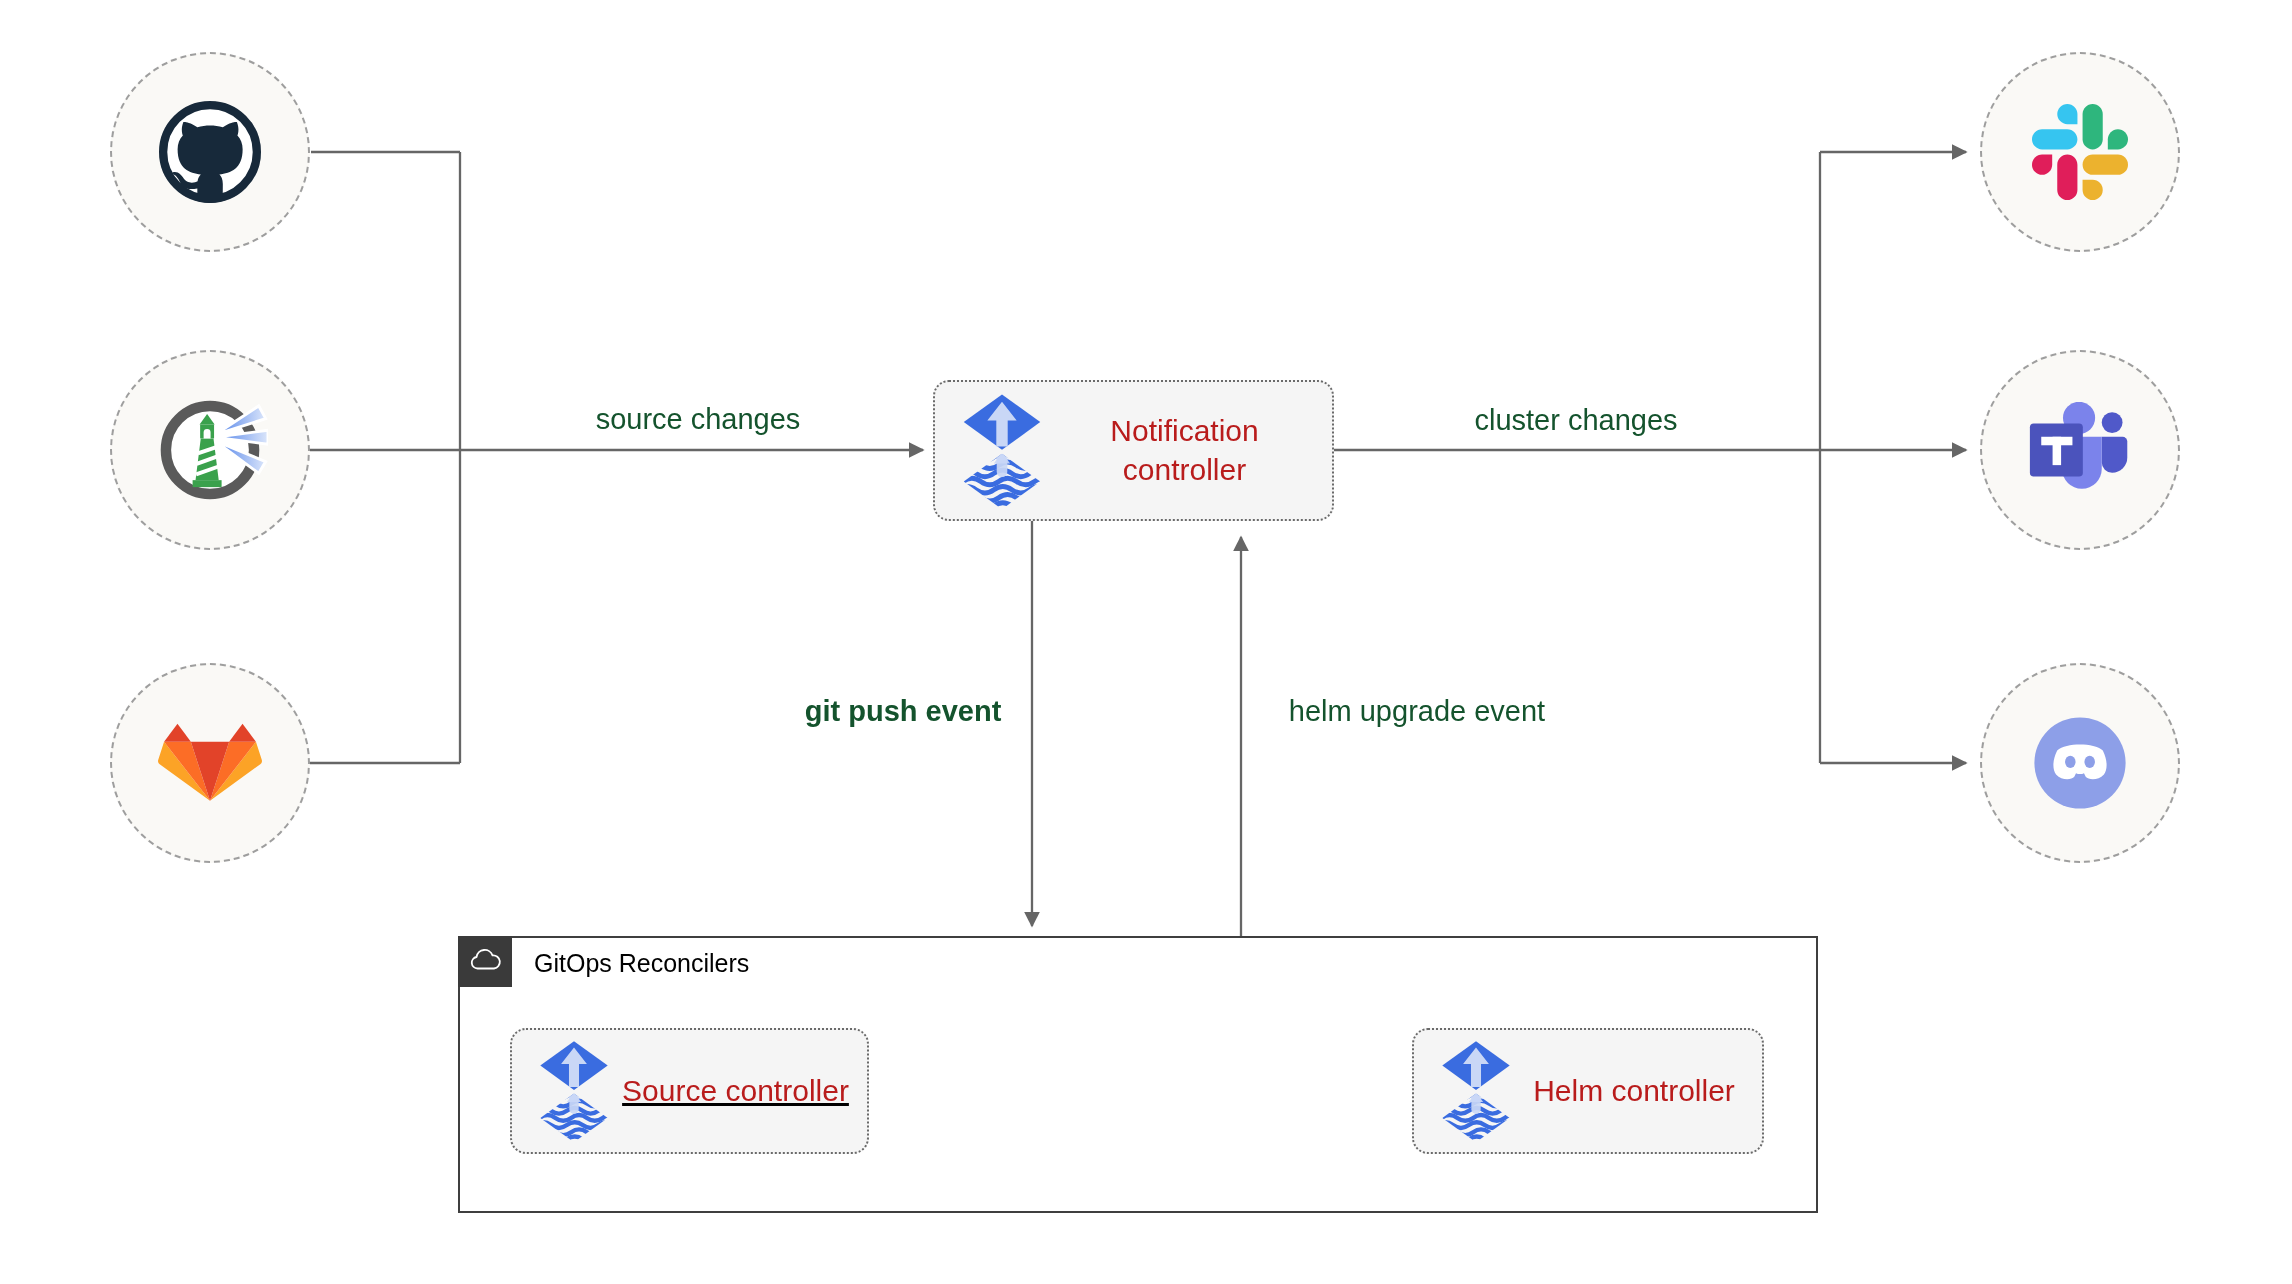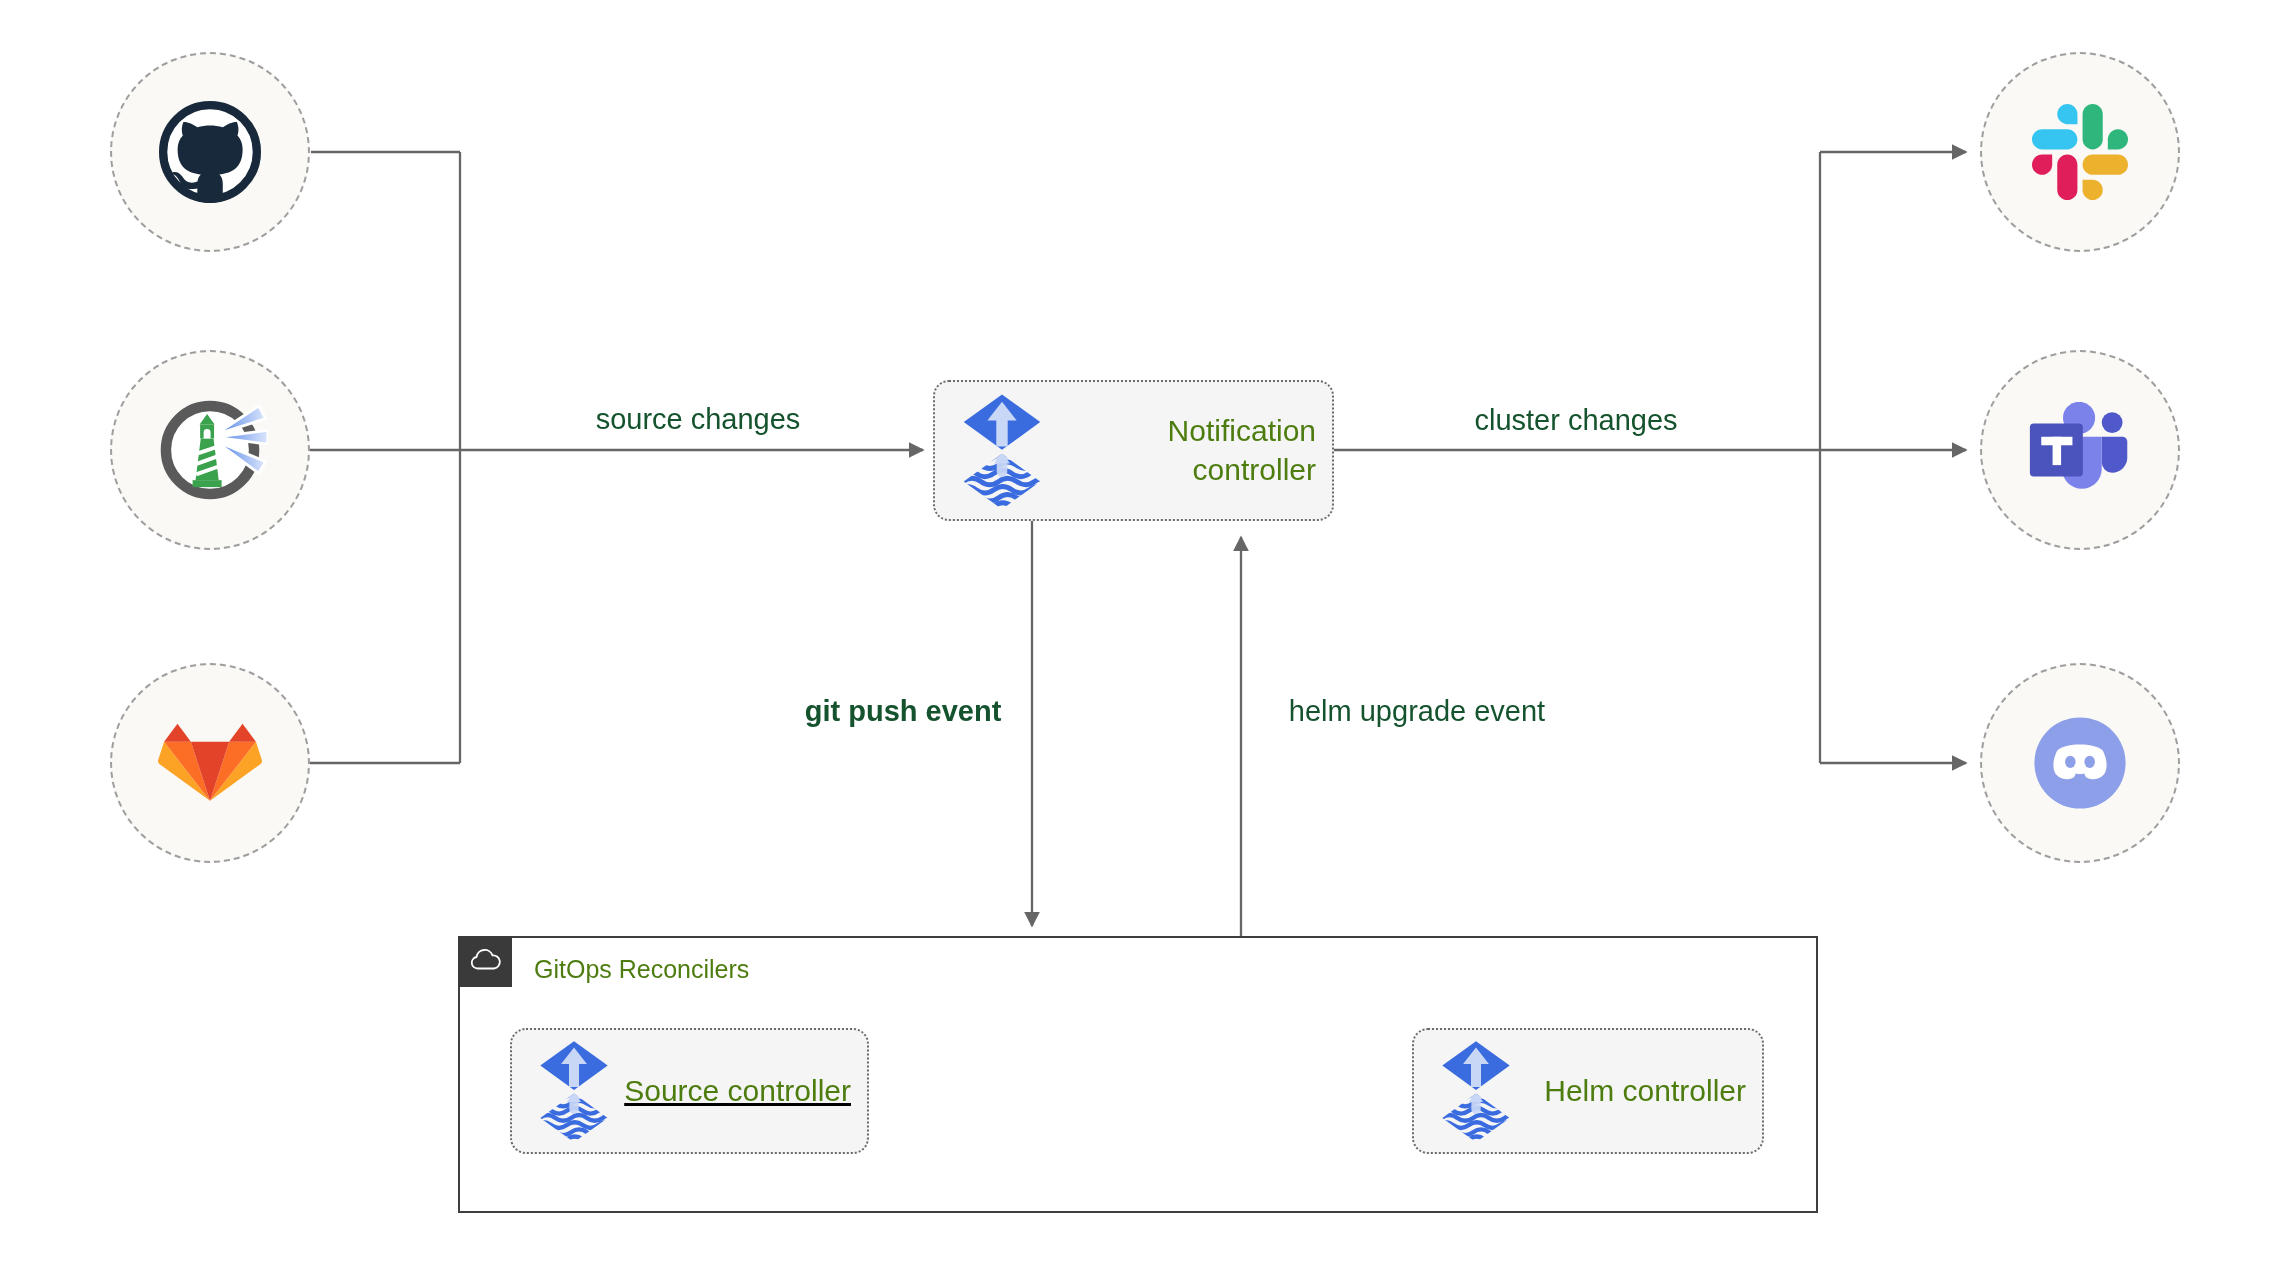--- a/index.html
+++ b/index.html
@@ -11,30 +11,30 @@
 
   
   .circle-node{position:absolute;width:200px;height:200px;border-radius:50%;
     border:2.5px dashed #9e9e9e;background:#faf9f6;box-sizing:border-box;
     display:flex;align-items:center;justify-content:center;}
 
   
   .box-node{position:absolute;background:#f5f5f5;border:2.5px dotted #6a6a6a;border-radius:16px;
     box-sizing:border-box;display:flex;align-items:center;padding:0 16px 0 26px;gap:10px;}
   .box-node .flux{flex:0 0 auto;}
-  .node-label{flex:1;text-align:right;font-size:30px;line-height:1.27;color:#4d7c0f;}
+  .node-label{flex:1;text-align:center;font-size:30px;line-height:1.27;color:#b91c1c;}
 
   .notification-box{left:933px;top:380px;width:401px;height:141px;}
 
   
   .group{position:absolute;left:458px;top:936px;width:1360px;height:277px;background:#ffffff;
     border:2.5px solid #3f3f3f;box-sizing:border-box;}
   .group-header{position:absolute;left:-2.5px;top:-2.5px;width:54px;height:51px;background:#3a3a3a;
     display:flex;align-items:center;justify-content:center;}
-  .group-title{position:absolute;left:74px;top:17px;font-size:25px;color:#4d7c0f;}
+  .group-title{position:absolute;left:74px;top:11px;font-size:25px;color:#000000;}
   .r-box{height:126px;top:90px;}
   .r-source{left:50px;width:359px;text-decoration:underline;}
   .r-kustomize{left:506px;width:363px;}
   .r-helm{left:952px;width:352px;}
   .r-box .node-label{font-size:30px;}
 
   
   .edge-label{position:absolute;transform:translate(-50%,-50%);font-size:29px;color:#14532d;
     white-space:nowrap;background:transparent;}
 

